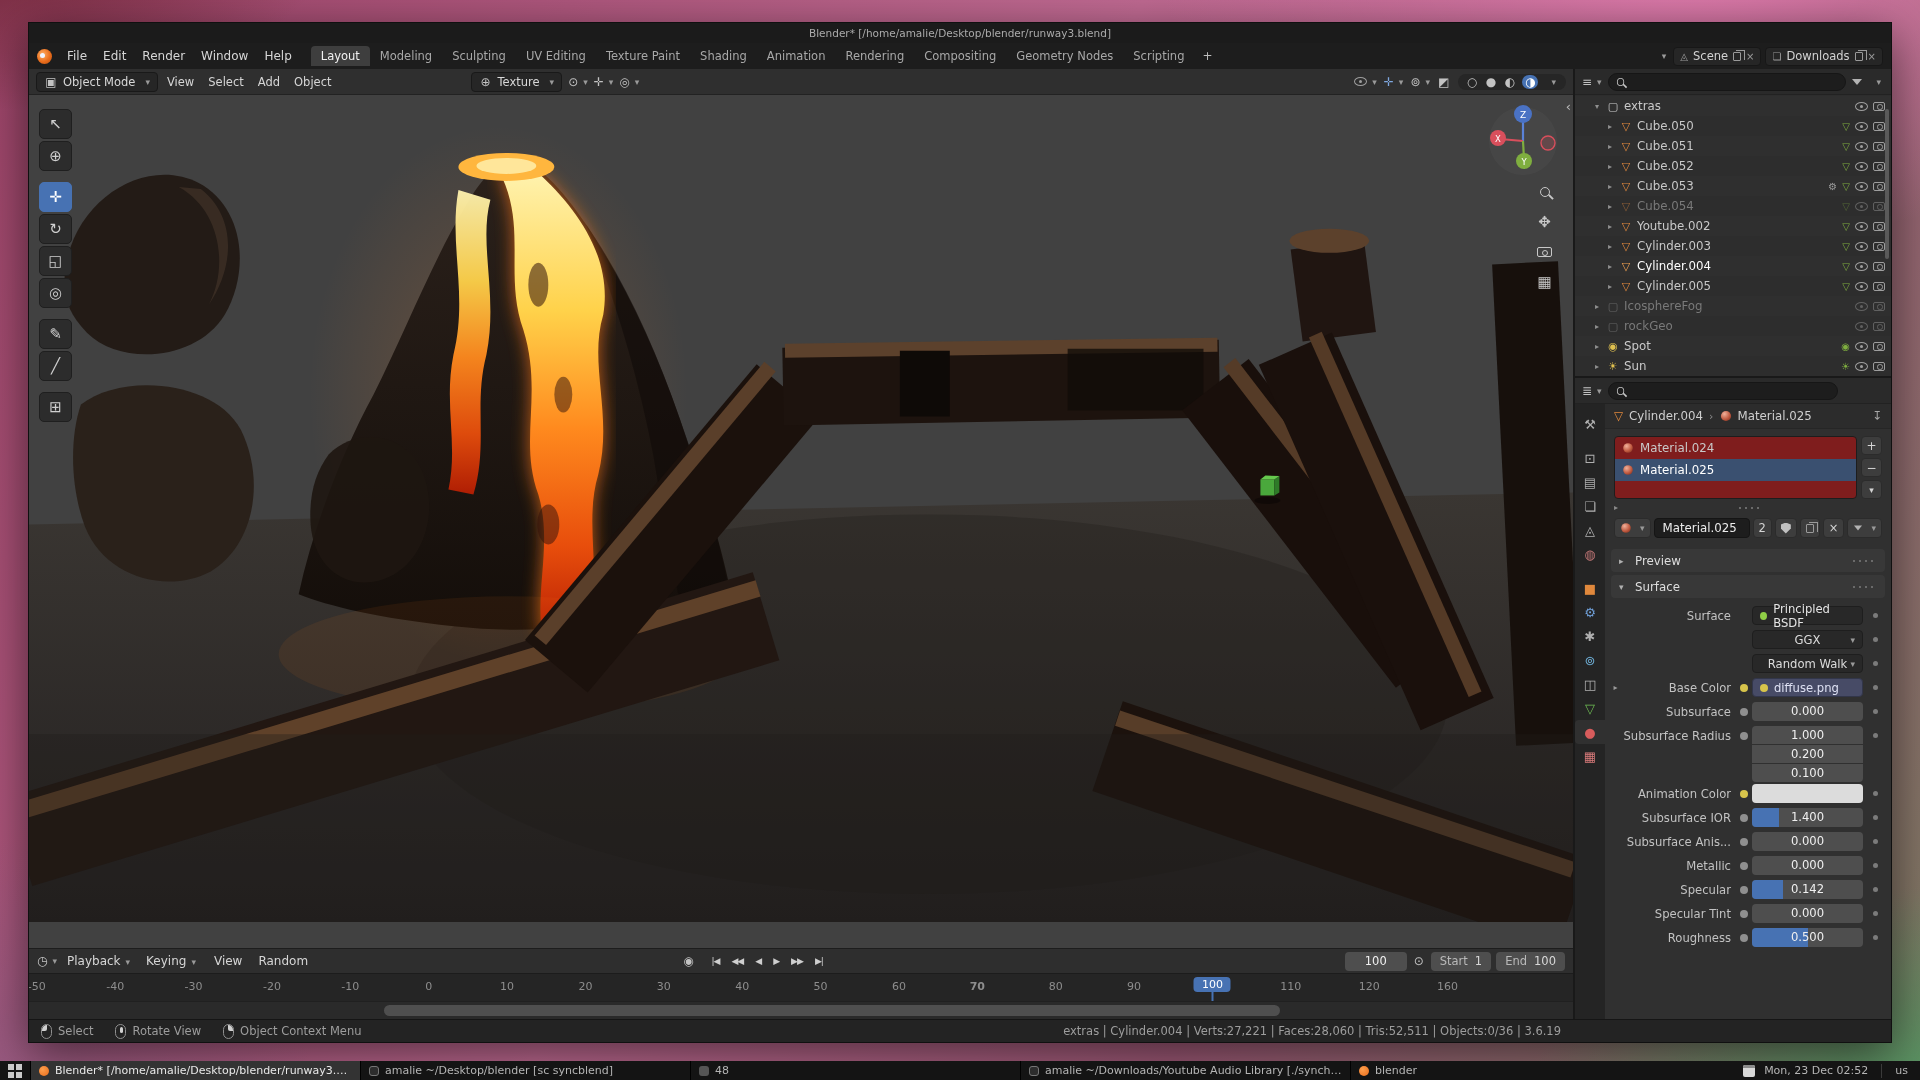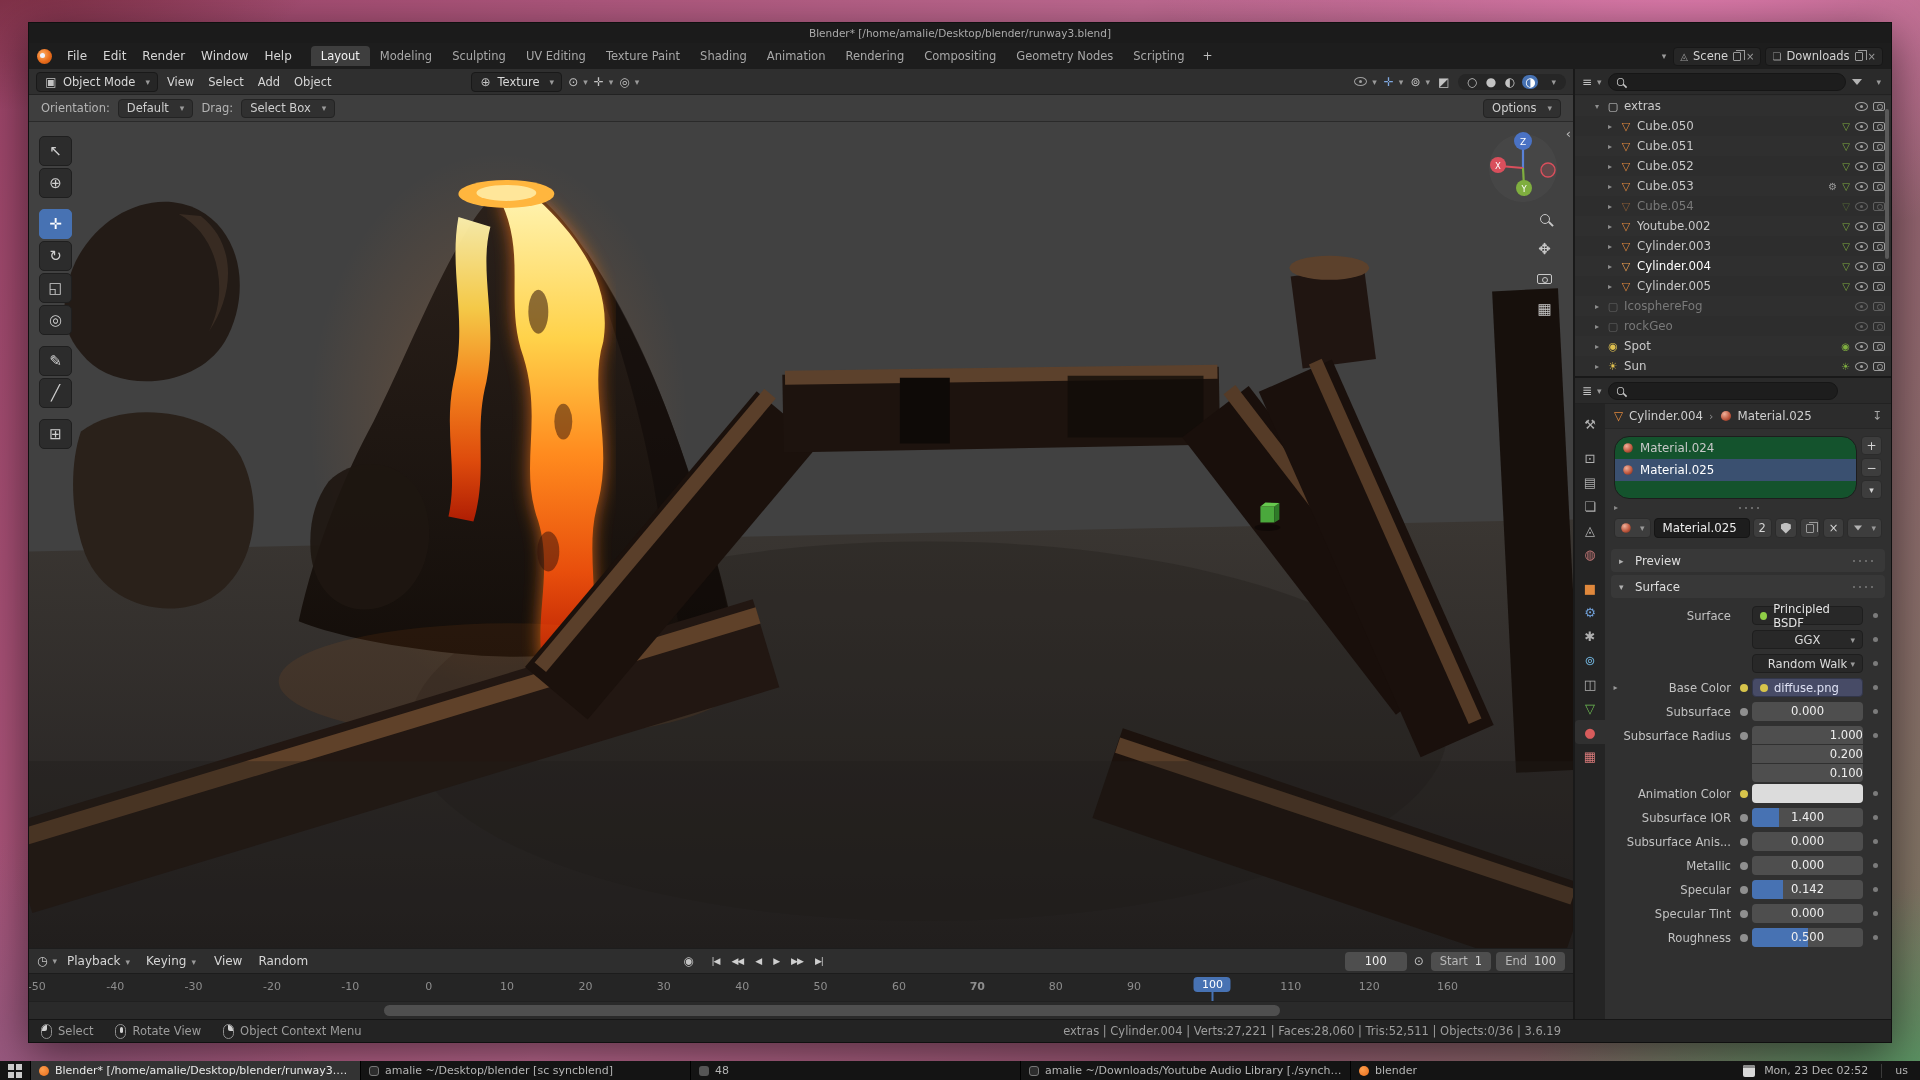--- a/index.html
+++ b/index.html
@@ -106,21 +106,21 @@
 .ptabs{width:30px;background:#242424;display:flex;flex-direction:column;align-items:stretch;padding-top:8px;flex:none}
 .ptab{height:24px;display:flex;align-items:center;justify-content:center;font-size:13px}
 .ptab.gap{margin-top:10px}
 .ptab.active{background:#303030;border-radius:4px 0 0 4px}
 .sphereic{width:12px;height:12px;border-radius:50%;background:radial-gradient(circle at 35% 30%,#f0b09a,#c05a40 55%,#6e2416);display:inline-block;flex:none}
 .pcontent{flex:1;background:#303030;display:flex;flex-direction:column;overflow:hidden;min-width:0}
 .crumbrow{height:25px;display:flex;align-items:center;gap:6px;padding:0 9px;background:#2c2c2c;border-bottom:1px solid #262626;color:#cfcfcf;flex:none;font-size:11.8px}
 .crumbrow .sep{color:#8b8b8b;font-size:11px}
 .pinic{margin-left:auto;color:#a8a8a8;font-size:12px}
 .slotswrap{display:flex;gap:4px;margin:7px 9px 2px 9px}
-.slotlist{flex:1;background:#14532d;border:1px solid #1d1d1d;border-radius:15px;overflow:hidden}
+.slotlist{flex:1;background:#7f1d1d;border:1px solid #1d1d1d;border-radius:4px;overflow:hidden}
 .slot{height:22px;display:flex;align-items:center;gap:6px;padding:0 7px;color:#c9c9c9;font-size:11.8px}
 .slot.active{background:#3a5070;color:#fff}
 .slotbtns{display:flex;flex-direction:column;gap:3px;width:21px}
 .sbtn{height:19px;background:#3d3d3d;border:1px solid #2b2b2b;border-radius:4px;color:#d5d5d5;display:flex;align-items:center;justify-content:center;font-size:12px}
 .griprow{height:13px;display:flex;align-items:center;padding:0 9px;color:#8a8a8a}
 .gripdots{margin:0 auto;width:26px;height:4px;background:radial-gradient(circle,#6a6a6a 1.1px,transparent 1.3px);background-size:6px 4px}
 .dbrow{display:flex;align-items:center;gap:3px;margin:4px 9px 8px 9px}
 .iconbtn{height:20px;background:#3d3d3d;border:1px solid #2b2b2b;border-radius:4px;display:flex;align-items:center;justify-content:center;padding:0 5px;color:#d5d5d5;font-size:11.5px;gap:3px}
 .namefield{flex:1;height:20px;background:#1d1d1d;border:1px solid #151515;border-radius:4px;display:flex;align-items:center;padding:0 8px;color:#ececec;font-size:11.8px}
 .shieldic{width:10px;height:11px;background:#c0c0c0;clip-path:polygon(50% 0,100% 18%,100% 55%,50% 100%,0 55%,0 18%);display:inline-block}
@@ -137,21 +137,21 @@
 .w-node{height:19px;background:#282828;border:1px solid #1e1e1e;border-radius:4px;align-items:center;gap:6px;padding:0 7px;color:#e4e4e4;font-size:11.6px}
 .nodedot{width:8px;height:8px;border-radius:50%;background:#8fce46}
 .w-menu{height:19px;background:#282828;border:1px solid #1e1e1e;border-radius:4px;align-items:center;justify-content:center;color:#dcdcdc;font-size:11.6px}
 .w-menu::after{position:absolute;right:7px}
 .w-texture{height:19px;background:#474b66;border:1px solid #32364a;border-radius:4px;align-items:center;gap:6px;padding:0 7px;color:#dde0f2;font-size:11.6px}
 .texdot{width:8px;height:8px;border-radius:50%;background:#d7c44b}
 .w-value{height:19px;background:#4e4e4e;border-radius:4px;position:relative;overflow:hidden}
 .w-value .fill{position:absolute;left:0;top:0;bottom:0;width:0;background:#4772b3}
 .w-value .vtext{position:relative;display:block;text-align:center;line-height:19px;color:#f0f0f0;font-size:11.6px}
 .w-stack{flex-direction:column;gap:1px}
-.w-stack .sv{height:18px;background:#4e4e4e;text-align:right;line-height:18px;color:#f0f0f0;font-size:11.6px}
+.w-stack .sv{height:18px;background:#4e4e4e;text-align:center;line-height:18px;color:#f0f0f0;font-size:11.6px}
 .w-stack .sv:first-child{border-radius:4px 4px 0 0}
 .w-stack .sv:last-child{border-radius:0 0 4px 4px}
 .t-node .w-node,.t-menu .w-menu,.t-texture .w-texture,.t-stack .w-stack{display:flex}
 .t-value .w-value,.t-color .w-color{display:block}
 .w-color{height:19px;background:#dcdcdc;border-radius:4px}
 .decorator{width:16px;display:flex;justify-content:center;margin-top:7px}
 .decorator i{width:5px;height:5px;border-radius:50%;background:#7b7b7b}
 .taskbar{position:absolute;left:0;right:0;bottom:0;height:19px;background:#141414;display:flex;align-items:center;font-size:11px;color:#b5b5b5;padding:0 4px;gap:2px}
 .launch{width:6px;height:6px;background:#c9c9c9;box-shadow:8px 0 #c9c9c9,0 8px #c9c9c9,8px 8px #c9c9c9;margin:0 14px 8px 4px;flex:none}
 .task{flex:0 1 330px;display:flex;align-items:center;padding:0 8px;height:100%;border-left:1px solid #000;overflow:hidden;white-space:nowrap}
@@ -250,33 +250,20 @@
             <div class="shadepill">
               <span class="gico">○</span>
               <span class="gico">●</span>
               <span class="gico">◐</span>
               <span class="gico on">◑</span>
               <span class="mini dd"></span>
             </div>
           </div>
         </div>
 
-        <div class="toolsrow">
-          <span class="lbl">Orientation:</span>
-          <div class="selbox dd">
-            <span>Default</span>
-          </div>
-          <span class="lbl">Drag:</span>
-          <div class="selbox dd">
-            <span>Select Box</span>
-          </div>
-          <div style="margin-left:auto" class="selbox dd">
-            <span>Options</span>
-          </div>
-        </div>
 
         <div class="view3d">
           <svg class="scene-svg" viewBox="0 0 1546 828" preserveAspectRatio="none">
             <defs>
               <linearGradient id="groundG" x1="0" y1="0" x2="0" y2="1">
                 <stop offset="0" stop-color="#3a3632"></stop>
                   <stop offset="1" stop-color="#232020"></stop>
               </linearGradient>
               <linearGradient id="volcG" x1="0" y1="0" x2="0" y2="1">
                 <stop offset="0" stop-color="#2b211b"></stop>

